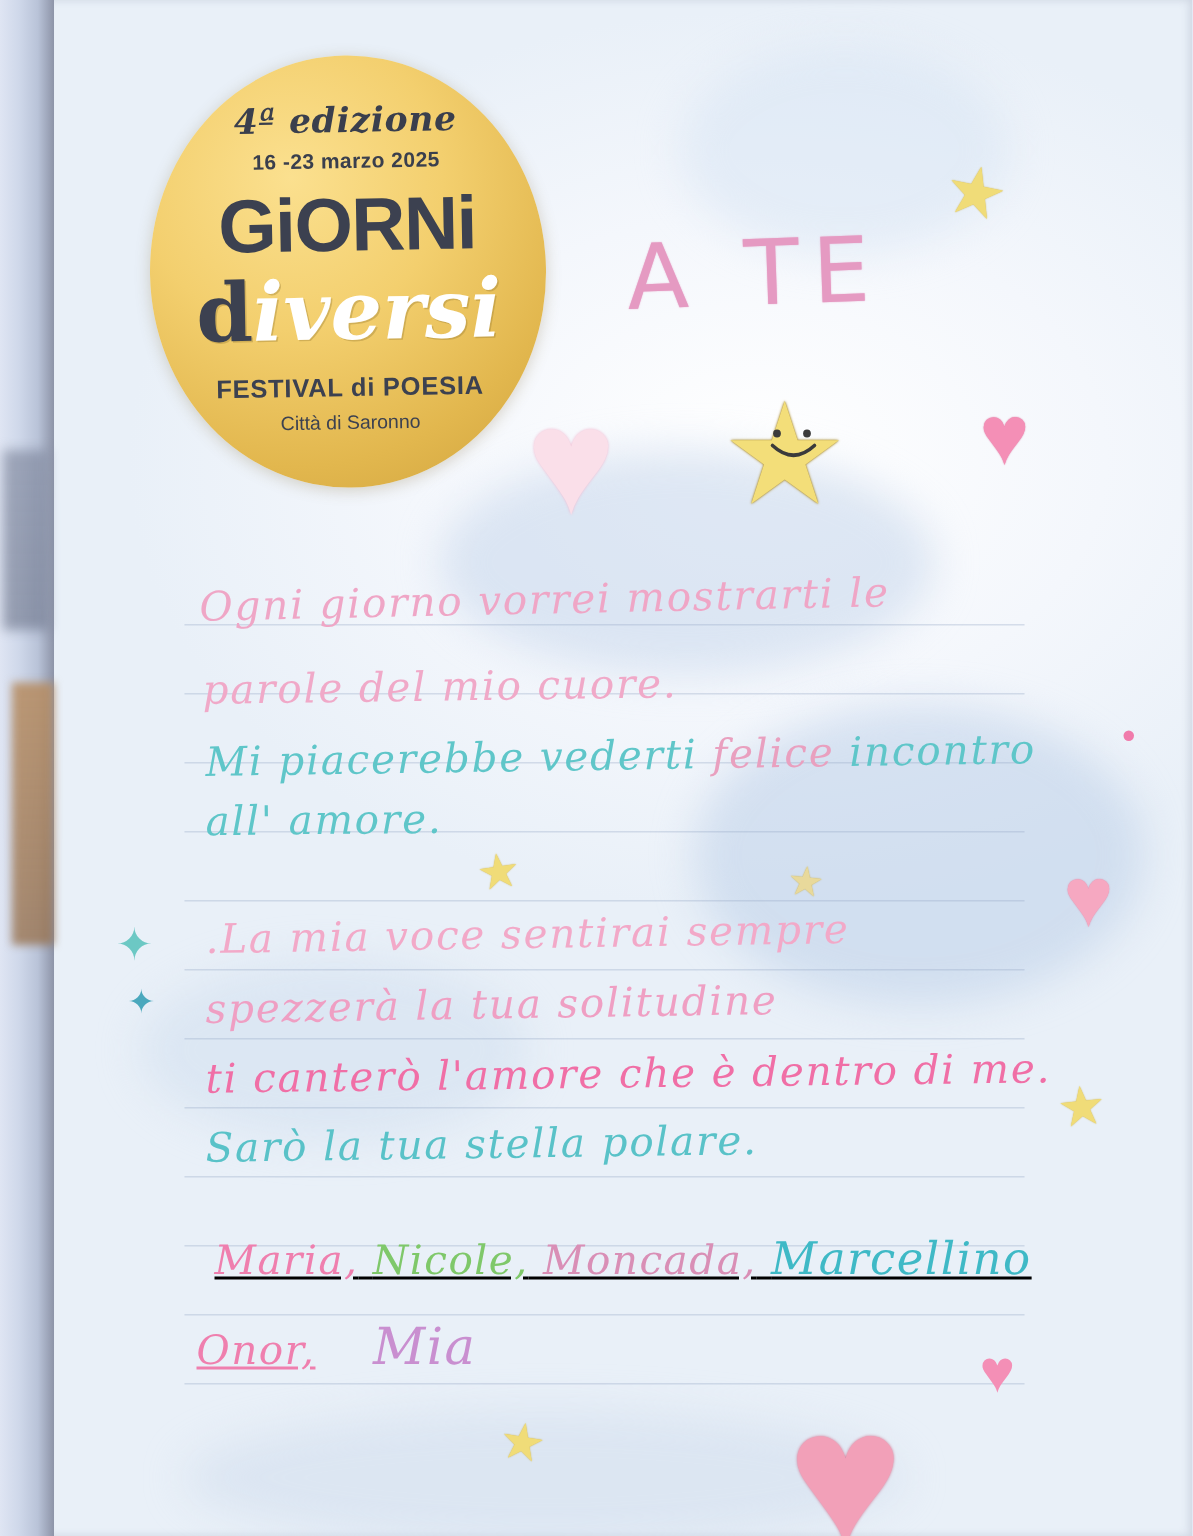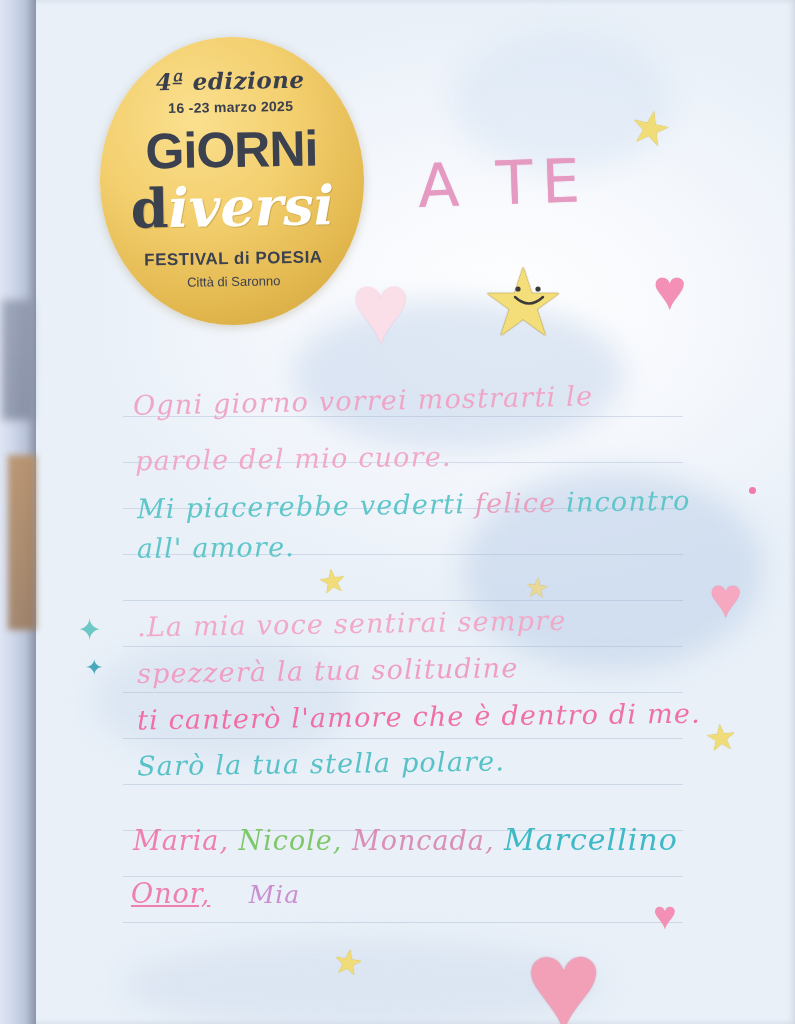--- a/index.html
+++ b/index.html
@@ -122,28 +122,28 @@
   .l1 { left: 100px; top: 385px;  color: #efa6c6; transform: rotate(-1.2deg); }
   .l2 { left: 102px; top: 443px;  color: #f0a9c8; transform: rotate(-0.8deg); }
   .l3 { left: 104px; top: 489px;  color: #5fc6c9; transform: rotate(-0.9deg); }
   .l3 .felice { color: #e9a0bf; }
   .l4 { left: 104px; top: 532px;  color: #5fc6c9; transform: rotate(-0.6deg); }
   .l5 { left: 104px; top: 608px;  color: #f2a9c8; transform: rotate(-0.9deg); }
   .l6 { left: 104px; top: 655px;  color: #ef9fc3; transform: rotate(-0.9deg); }
   .l7 { left: 104px; top: 701px;  color: #f06fa6; transform: rotate(-0.7deg); }
   .l8 { left: 104px; top: 748px;  color: #59c2c8; transform: rotate(-0.8deg); }
 
-  .sig1 { left: 100px; top: 822px; font-size: 27px; letter-spacing: 1px; }
+  .sig1 { left: 110px; top: 822px; font-size: 27px; letter-spacing: 1px; text-decoration: underline; }
   .sig1 .a { color: #ef7fae; }
   .sig1 .b { color: #7fc86a; }
   .sig1 .c { color: #d98fb6; }
   .sig1 .d { color: #3fb9c6; font-size: 30px; }
   .sig2 { left: 98px;  top: 878px; font-size: 27px; letter-spacing: 1px; }
   .sig2 .e { color: #ef7fae; text-decoration: underline; }
-  .sig2 .f { color: #c98fd0; font-size: 25px; }
+  .sig2 .f { color: #c98fd0; font-size: 34px; }
 
   
   .deco { position: absolute; }
 
   
   .star { font-size: 40px; line-height: 1; color: #f0dc78;
           text-shadow: 0 0 1px #c9ab3c; }
   .heart { line-height: 1; }
 
   

